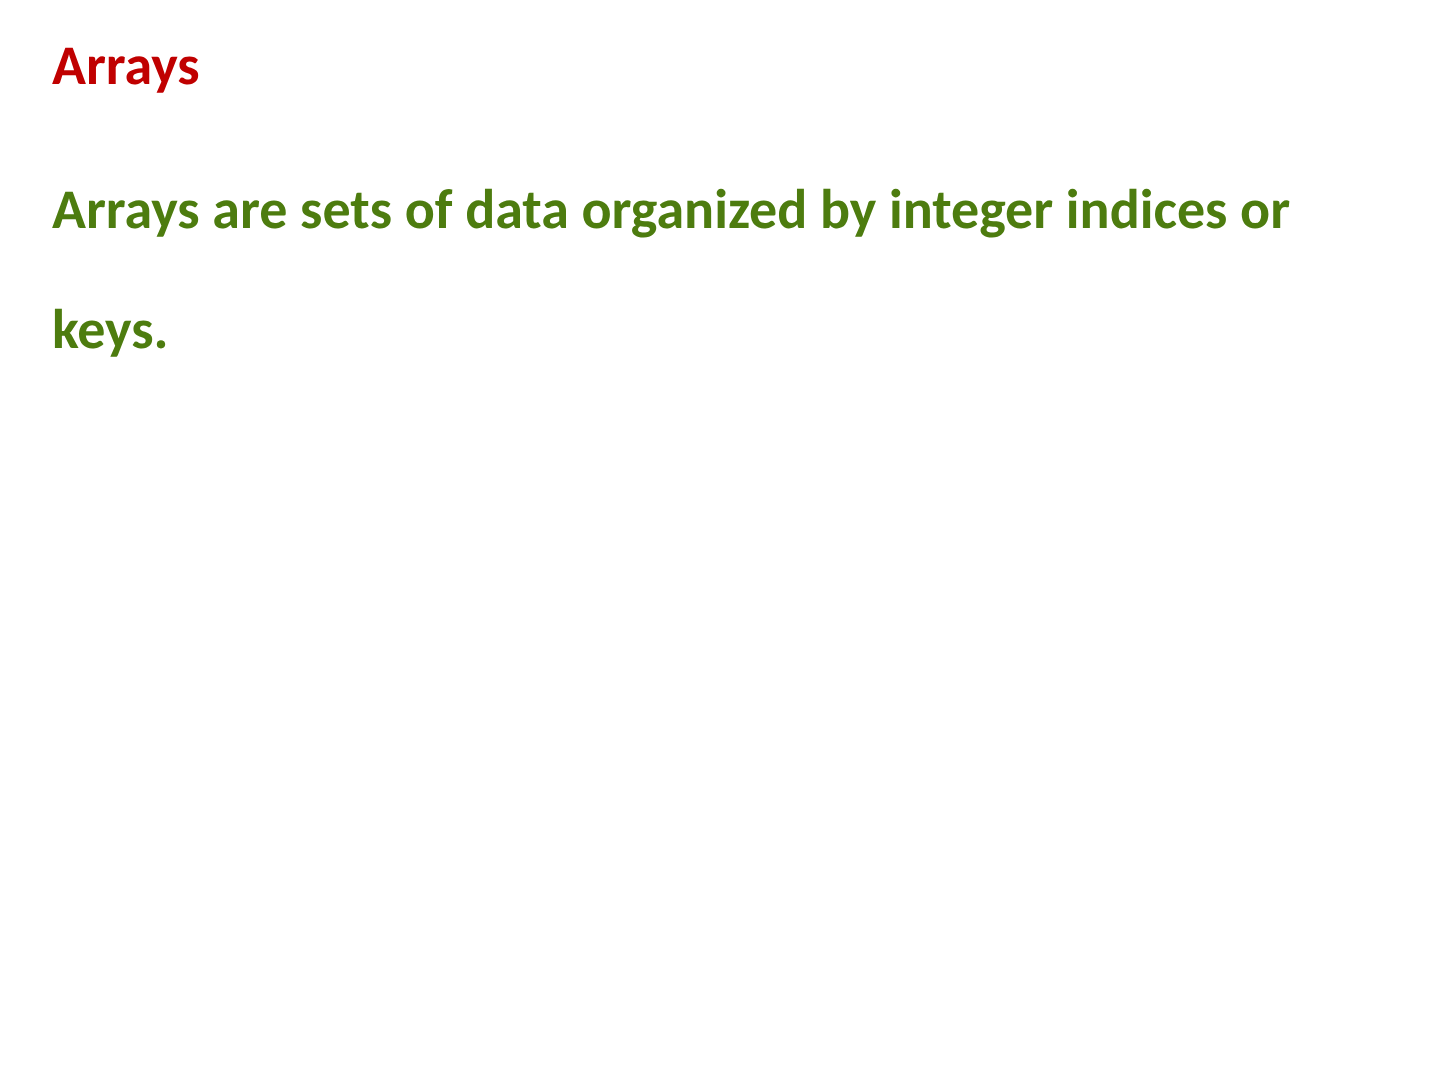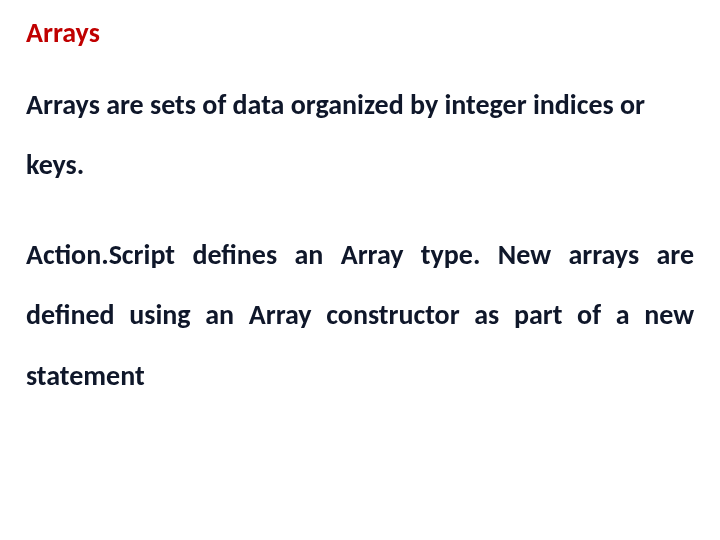--- a/index.html
+++ b/index.html
@@ -20,35 +20,34 @@
   .title {
     font-size: 28px;
     font-weight: 700;
     color: #c00000;
     margin: 0 0 26px 0;
     line-height: 1.1;
   }
   .para {
     font-size: 28px;
     font-weight: 700;
-    color: #0f172a;
+    color: #4d7c0f;
     line-height: 2.15;
     margin: 0 0 30px 0;
   }
   .para.justify {
     text-align: justify;
     text-align-last: left;
   }
   .para.last {
     margin-bottom: 0;
   }
 </style>
 </head>
 <body>
 
 <div class="slide">
   <h1 class="title">Arrays</h1>
 
   <p class="para">Arrays are sets of data organized by integer indices or keys.</p>
 
-  <p class="para justify">Action.Script defines an Array type. New arrays are defined using an Array constructor as part of a new statement</p>
 
 </div>
 
 </body></html>

